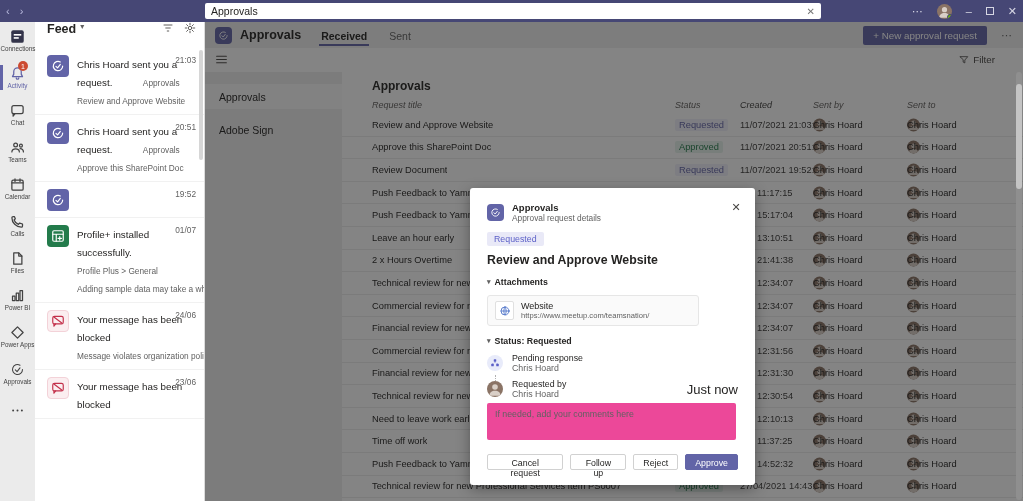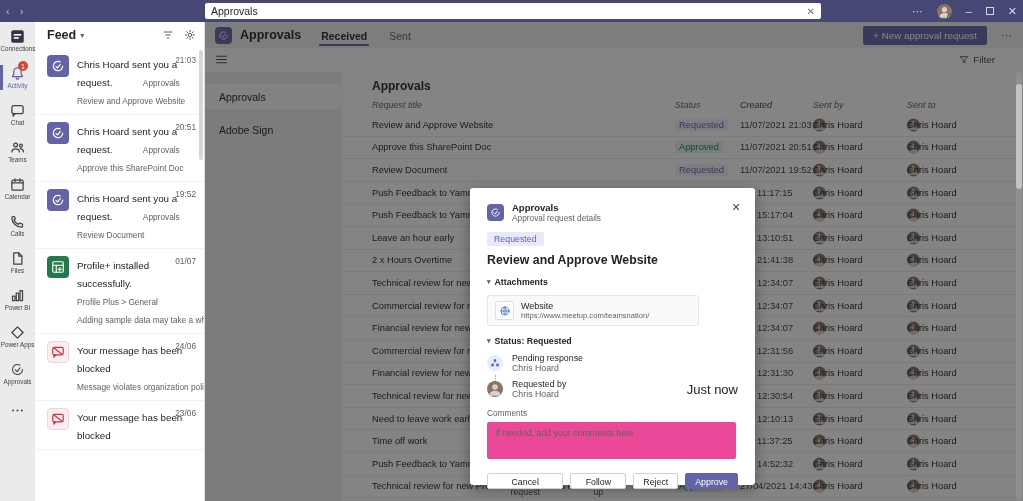--- a/index.html
+++ b/index.html
@@ -27,21 +27,21 @@
   .rail-item { position:relative; height:37px; display:flex; flex-direction:column; align-items:center; justify-content:center; color:#424242; cursor:pointer; }
   .rail-item .ricon { width:15px; height:15px; color:#424242; }
   .rail-item .rlabel { font-size:6.3px; color:#424242; margin-top:1px; max-width:34px; text-align:center; }
   .rail-item.active { color:#6264a7; }
   .rail-item.active::before { content:""; position:absolute; left:0; top:6px; bottom:6px; width:2.5px; background:#6264a7; }
   .rail-item.active .ricon, .rail-item.active .rlabel { color:#6264a7; }
   .rail-badge { position:absolute; top:2px; left:18px; min-width:10px; height:10px; padding:0 2px; background:#cc4a31; color:#fff; border-radius:6px; font-size:7px; display:flex; align-items:center; justify-content:center; }
 
   
   #feed { position:absolute; left:35px; top:22px; width:170px; height:479px; background:#fff; border-right:1px solid #dcdcdc; z-index:14; display:flex; flex-direction:column; }
-  #feed-header { height:26px; display:flex; align-items:center; padding:0 8px 0 12px; flex:none; }
+  #feed-header { height:26px; display:flex; padding:0 8px 0 12px; flex:none; }
   #feed-title { font-size:12.5px; font-weight:bold; color:#252423; }
   #feed-header .chev { font-size:8px; color:#616161; margin-left:4px; }
   #feed-header .spacer { flex:1; }
   #feed-header .hicon { width:12px; height:12px; color:#605e5c; margin-left:10px; cursor:pointer; }
   #feed-list { flex:1; overflow:hidden; position:relative; }
   .feed-item { position:relative; display:flex; padding:6px 8px 6px 12px; border-bottom:1px solid #f1f1f1; cursor:pointer; background:#fff; }
   .feed-item .ficon { flex:none; width:22px; height:22px; border-radius:4px; margin-right:8px; margin-top:1px; display:flex; align-items:center; justify-content:center; }
   .feed-item .ficon .ico { width:14px; height:14px; }
   .icon-approvals .ficon { background:#6264a7; color:#fff; }
   .icon-profile-plus .ficon { background:#237b4b; color:#fff; }
@@ -334,25 +334,20 @@
 
         <div class="feed-item icon-approvals">
           <span class="ficon">
             <span class="ico">
               <svg viewBox="0 0 24 24" fill="none" stroke="currentColor" stroke-width="2" stroke-linecap="round" stroke-linejoin="round">
                 <path d="M20 12a8 8 0 1 1-4-6.9"></path>
                 <path d="M8.5 12.5l2.8 2.8 4.7-6"></path>
               </svg>
             </span>
           </span>
-          <span class="fbody">
-            <span class="ftitle">Chris Hoard sent you a request.</span>
-            <span class="fline2">Approvals</span>
-            <span class="fline3">Review Document</span>
-          </span>
           <span class="ftime">19:52</span>
         </div>
 
         <div class="feed-item icon-profile-plus">
           <span class="ficon">
             <span class="ico">
               <svg viewBox="0 0 24 24" fill="none" stroke="currentColor" stroke-width="2" stroke-linecap="round" stroke-linejoin="round">
                 <rect x="3" y="3" width="18" height="18" rx="2"></rect>
                 <path d="M3 9h18M9 9v12M15 13v6M12 16h6"></path>
               </svg>
@@ -1011,21 +1006,20 @@
                 <path d="M3.5 22c0-4.7 3.8-7.5 8.5-7.5s8.5 2.8 8.5 7.5z" fill="#d9cfc7"></path>
               </svg>
             </span></span>
         <span>
           <span class="tl-label" style="display:block;">Requested by</span>
           <span class="tl-name" style="display:block;">Chris Hoard</span>
         </span>
         <span class="tl-time">Just now</span>
       </div>
     </div>
-    <div class="m-comments-label">Comments</div>
     <textarea id="comments-box" placeholder="If needed, add your comments here" style=""></textarea>
     <div class="m-buttons">
       <button class="m-btn">Cancel request</button>
       <button class="m-btn">Follow up</button>
       <button class="m-btn">Reject</button>
       <button class="m-btn primary">Approve</button>
     </div>
   </div>
 
 </div>

